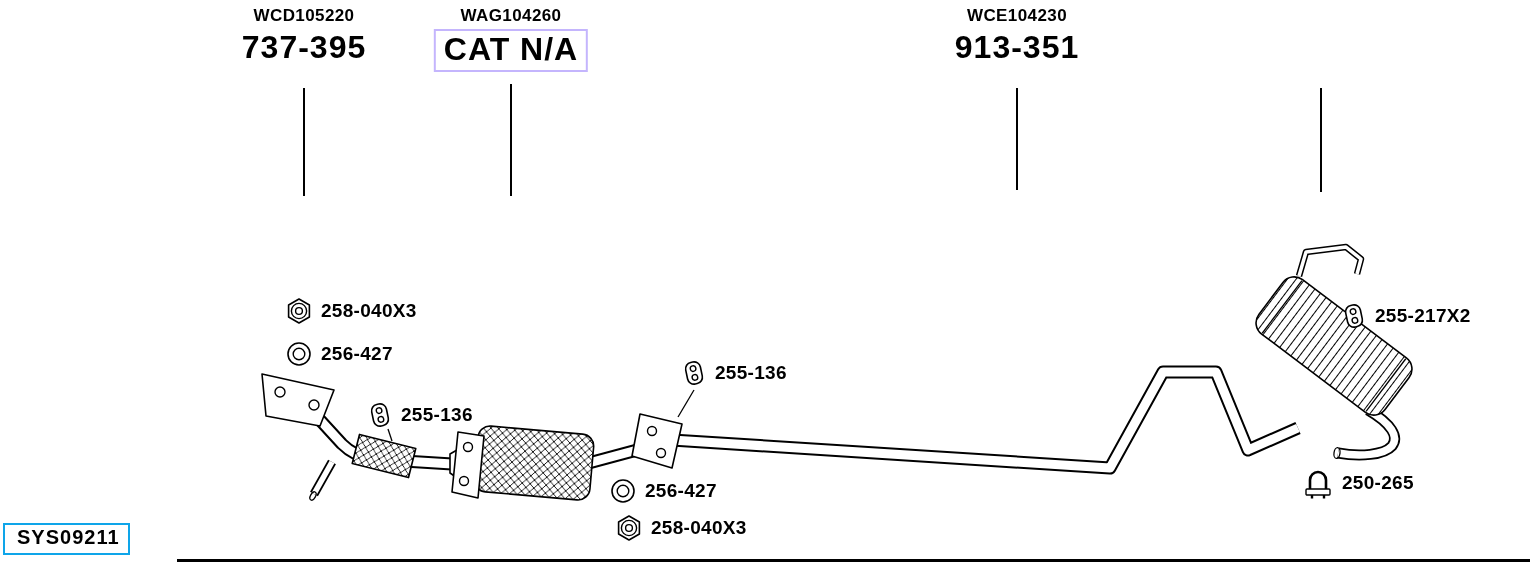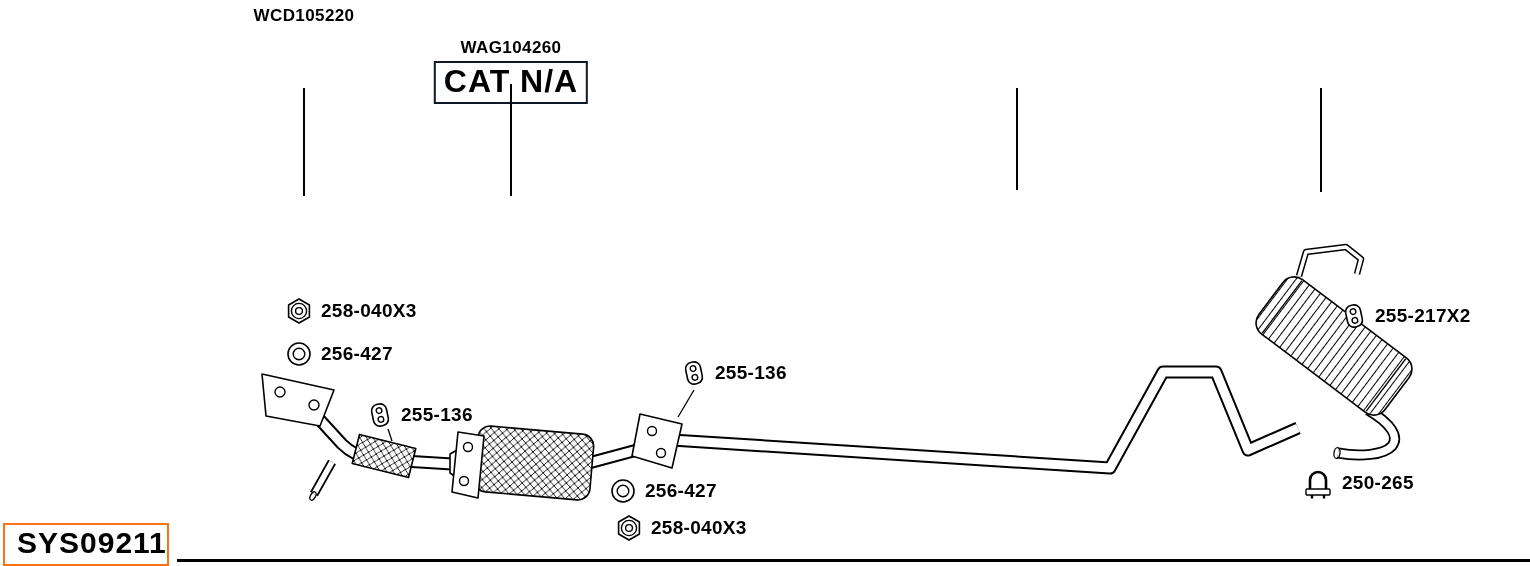--- a/index.html
+++ b/index.html
@@ -3,30 +3,30 @@
 <meta charset="utf-8">
 <style>
   * { margin:0; padding:0; box-sizing:border-box; }
   html,body { background:#fff; }
   body { font-family:"Liberation Sans", sans-serif; color:#000; }
   .canvas { position:relative; width:1530px; height:566px; background:#fff; overflow:hidden;font-weight:bold; }
 
   .top-callout { position:absolute; transform:translateX(-50%); text-align:center; white-space:nowrap; }
   .top-callout .code { display:block; font-size:17px; letter-spacing:.4px; }
   .top-callout .part { display:inline-block; font-size:32px; letter-spacing:1px; margin-top:3px; }
-  .top-callout .part.boxed { border:2px solid #0f172a; padding:0 8px 2px 8px; }
+  .top-callout .part.boxed { border:2px solid #c4b5fd; padding:0 8px 2px 8px; }
 
   .leader { position:absolute; width:2px; background:#000; }
 
   .part-label { position:absolute; display:flex; align-items:center; gap:9px;
                 font-size:19px; letter-spacing:.3px; transform:translateY(-50%); white-space:nowrap; }
   .part-label .icn { display:flex; align-items:center; }
 
-  .sys-box { position:absolute; left:3px; top:523px; border:2px solid #f97316;
-             font-size:30px; letter-spacing:1px; padding:1px 0 4px 12px; background:#fff; }
+  .sys-box { position:absolute; left:3px; top:523px; border:2px solid #0ea5e9;
+             font-size:20px; letter-spacing:1px; padding:1px 8px 4px 12px; background:#fff; }
   .bottom-rule { position:absolute; left:177px; top:559px; width:1353px; height:3px; background:#000; }
 
   svg.art { position:absolute; left:0; top:0; }
   .t-out  { fill:none; stroke:#000; stroke-width:13;  stroke-linejoin:round; }
   .t-in   { fill:none; stroke:#fff; stroke-width:9;   stroke-linejoin:round; }
   .t-out2 { fill:none; stroke:#000; stroke-width:11;  stroke-linejoin:round; }
   .t-in2  { fill:none; stroke:#fff; stroke-width:7.5; stroke-linejoin:round; }
   .t-outS { fill:none; stroke:#000; stroke-width:9;   stroke-linejoin:round; }
   .t-inS  { fill:none; stroke:#fff; stroke-width:5.5; stroke-linejoin:round; }
   .t-outR { fill:none; stroke:#000; stroke-width:6.5; stroke-linejoin:round; }
@@ -108,24 +108,29 @@
     </g>
 
     <g>
       <path class="t-outR" d="M 1299 276 L 1306 252 L 1346 247 L 1361 259 L 1357 274"></path>
       <path class="t-inR" d="M 1299 276 L 1306 252 L 1346 247 L 1361 259 L 1357 274"></path>
     </g>
   </svg>
 
   <div class="top-callout" style="left:304px; top:6px;">
     <span class="code">WCD105220</span>
-  </div>
-  <div class="top-callout" style="left:511px; top:6px;margin-top:32px;">
+    <span class="part">737-395</span>
+  </div>
+  <div class="top-callout" style="left:511px; top:6px;">
     <span class="code">WAG104260</span>
     <span class="part boxed">CAT N/A</span>
+  </div>
+  <div class="top-callout" style="left:1017px; top:6px;">
+    <span class="code">WCE104230</span>
+    <span class="part">913-351</span>
   </div>
 
   <div class="leader" style="left:303px;  top:88px; height:108px;"></div>
   <div class="leader" style="left:510px;  top:84px; height:112px;"></div>
   <div class="leader" style="left:1016px; top:88px; height:102px;"></div>
   <div class="leader" style="left:1320px; top:88px; height:104px;"></div>
 
   <div class="part-label" style="left:286px; top:311px;">
     <span class="icn">
       <svg width="26" height="26" viewBox="0 0 26 26">

